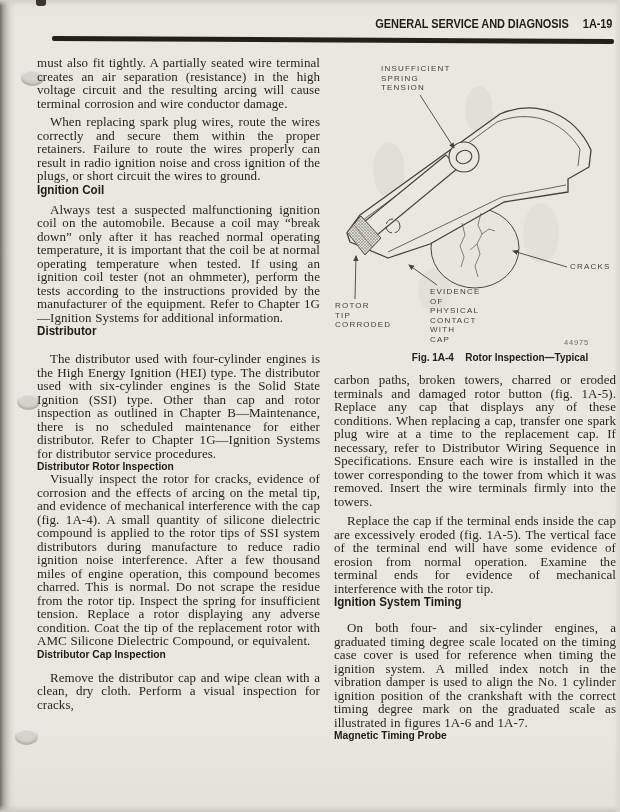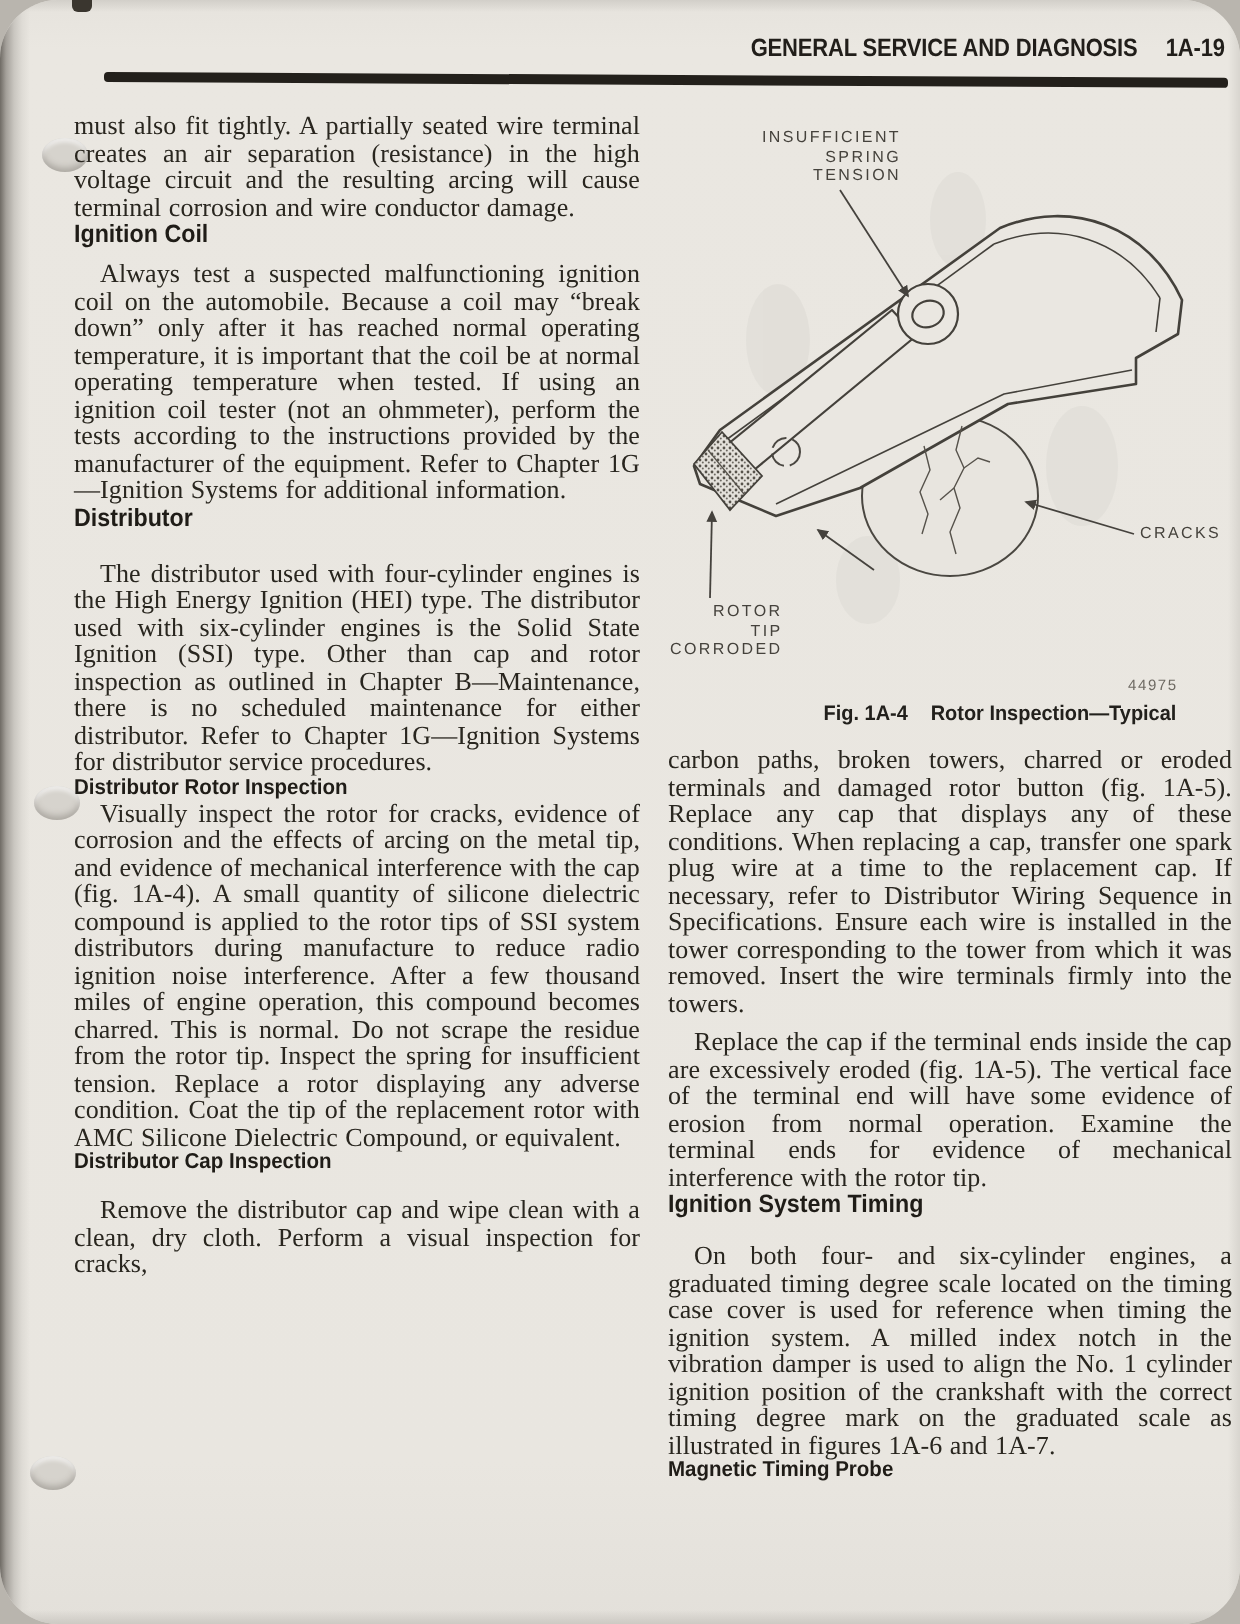--- a/index.html
+++ b/index.html
@@ -1,17 +1,17 @@
 <!DOCTYPE html>
 <html><head>
 <meta charset="utf-8">
 <style>
   html,body{margin:0;padding:0;}
   body{width:620px;height:812px;overflow:hidden;background:#b9b5ae;font-family:"Liberation Serif",serif;}
-  .scan{position:relative;width:620px;height:812px;background:linear-gradient(180deg,#e6e3dd 0,#eae7e1 3%,#e9e6e0 90%,#e3e0da 100%);overflow:hidden;border-radius:29px;}
+  .scan{position:relative;width:620px;height:812px;background:linear-gradient(180deg,#e6e3dd 0,#eae7e1 3%,#e9e6e0 90%,#e3e0da 100%);overflow:hidden;}
   
   .edge-left{position:absolute;left:0;top:0;bottom:0;width:15px;background:linear-gradient(90deg,#6f6b65 0,#a39f99 3px,#c9c6c0 7px,#dedbd5 11px,rgba(233,230,225,0) 15px);}
   .edge-top{position:absolute;left:0;right:0;top:0;height:6px;background:linear-gradient(180deg,#d2cfc9,rgba(233,230,225,0));}
   .edge-bottom{position:absolute;left:0;right:0;bottom:0;height:7px;background:linear-gradient(0deg,#ccc9c3,rgba(233,230,225,0));}
   .edge-right{position:absolute;right:0;top:0;bottom:0;width:6px;background:linear-gradient(270deg,#d8d5cf,rgba(233,230,225,0));}
   .corner-tick{position:absolute;left:36px;top:0;width:10px;height:6px;background:#3a362f;border-radius:0 0 3px 3px;}
   .hole{position:absolute;width:23px;height:17px;border-radius:50%;background:#d6d3cd;box-shadow:inset 0 -2px 3px rgba(110,105,98,.40),inset 0 2px 2px rgba(255,255,255,.65);}
   .hole.h1{left:21px;top:69px;}
   .hole.h2{left:17px;top:393px;}
   .hole.h3{left:15px;top:728px;}
@@ -26,21 +26,21 @@
   .p{margin:0;font-size:13px;line-height:13.5px;text-align:justify;text-indent:13px;letter-spacing:.05px;word-spacing:.4px;}
   .noindent{text-indent:0;}
   h2.sec{margin:0;font:700 12.5px/14px "Liberation Sans",sans-serif;color:#1f1c17;transform:scaleX(.93);transform-origin:left center;white-space:nowrap;}
   h3.sub{margin:0;font:700 10.8px/12px "Liberation Sans",sans-serif;color:#1f1c17;transform:scaleX(.95);transform-origin:left center;white-space:nowrap;}
   .mt5{margin-top:5px}.mt6{margin-top:6px}.mt11{margin-top:11px}.mt12{margin-top:12px}
   .mt13{margin-top:6px}.mt14{margin-top:14px}.mt15{}
   .mt23{margin-top:23px}.mt24{margin-top:24px}
   
   figure.fig{position:relative;margin:0;width:282px;height:312px;}
   .fig svg{position:absolute;left:0;top:0;}
-  .fig-label{position:absolute;font:400 8px/9.5px "Liberation Sans",sans-serif;letter-spacing:1.2px;color:#45423c;white-space:pre-line;text-align:right;}
+  .fig-label{position:absolute;font:400 8px/9.5px "Liberation Sans",sans-serif;letter-spacing:1.2px;color:#45423c;white-space:pre-line;}
   .fig-code{position:absolute;left:230px;top:283px;font:400 7.5px "Liberation Sans",sans-serif;letter-spacing:.8px;color:#6e6a63;}
   figcaption{position:absolute;left:50px;top:296px;width:232px;text-align:center;font:700 10.5px "Liberation Sans",sans-serif;color:#22201c;transform:scaleX(.95);white-space:nowrap;}
   figcaption .cap-title{margin-left:12px;}
 </style>
 </head>
 <body>
 
 <div class="scan">
 
   <div class="edge-left"></div>
@@ -52,20 +52,21 @@
   <div class="hole h2"></div>
   <div class="hole h3"></div>
 
   <div class="hdr-text">
     <span>GENERAL SERVICE AND DIAGNOSIS</span><span class="pgnum">1A-19</span>
   </div>
   <div class="hdr-rule"></div>
 
   <div class="col col-left">
     <p class="p noindent">must also fit tightly. A partially seated wire terminal creates an air separation (resistance) in the high voltage circuit and the resulting arcing will cause terminal corrosion and wire conductor damage.</p>
+    <p class="p mt5">When replacing spark plug wires, route the wires correctly and secure them within the proper retainers. Failure to route the wires properly can result in radio ignition noise and cross ignition of the plugs, or short circuit the wires to ground.</p>
     <h2 class="sec mt12">Ignition Coil</h2>
     <p class="p mt13">Always test a suspected malfunctioning ignition coil on the automobile. Because a coil may “break down” only after it has reached normal operating temperature, it is important that the coil be at normal operating temperature when tested. If using an ignition coil tester (not an ohmmeter), perform the tests according to the instructions provided by the manufacturer of the equipment. Refer to Chapter 1G—Ignition Systems for additional information.</p>
     <h2 class="sec mt14">Distributor</h2>
     <p class="p mt14">The distributor used with four-cylinder engines is the High Energy Ignition (HEI) type. The distributor used with six-cylinder engines is the Solid State Ignition (SSI) type. Other than cap and rotor inspection as outlined in Chapter B—Maintenance, there is no scheduled maintenance for either distributor. Refer to Chapter 1G—Ignition Systems for distributor service procedures.</p>
     <h3 class="sub mt23">Distributor Rotor Inspection</h3>
     <p class="p mt15">Visually inspect the rotor for cracks, evidence of corrosion and the effects of arcing on the metal tip, and evidence of mechanical interference with the cap (fig. 1A-4). A small quantity of silicone dielectric compound is applied to the rotor tips of SSI system distributors during manufacture to reduce radio ignition noise interference. After a few thousand miles of engine operation, this compound becomes charred. This is normal. Do not scrape the residue from the rotor tip. Inspect the spring for insufficient tension. Replace a rotor displaying any adverse condition. Coat the tip of the replacement rotor with AMC Silicone Dielectric Compound, or equivalent.</p>
     <h3 class="sub mt24">Distributor Cap Inspection</h3>
     <p class="p mt11">Remove the distributor cap and wipe clean with a clean, dry cloth. Perform a visual inspection for cracks,</p>
   </div>
 
@@ -126,20 +127,26 @@
           <path d="M233,212 L179,196" marker-end="url(#arw)"></path>
           <path d="M103,230 L75,210" marker-end="url(#arw)"></path>
           <path d="M21,244 L22,201" marker-end="url(#arw)"></path>
         </g>
       </svg>
 
       <div class="fig-label" style="left:47px;top:9px">INSUFFICIENT
 SPRING
 TENSION</div>
       <div class="fig-label" style="left:236px;top:207px">CRACKS</div>
+      <div class="fig-label" style="left:96px;top:232px">EVIDENCE
+OF
+PHYSICAL
+CONTACT
+WITH
+CAP</div>
       <div class="fig-label" style="left:1px;top:246px">ROTOR
 TIP
 CORRODED</div>
       <div class="fig-code">44975</div>
       <figcaption>
         <span>Fig. 1A-4</span><span class="cap-title">Rotor Inspection—Typical</span>
       </figcaption>
     </figure>
 
     <p class="p noindent mt6">carbon paths, broken towers, charred or eroded terminals and damaged rotor button (fig. 1A-5). Replace any cap that displays any of these conditions. When replacing a cap, transfer one spark plug wire at a time to the replacement cap. If necessary, refer to Distributor Wiring Sequence in Specifications. Ensure each wire is installed in the tower corresponding to the tower from which it was removed. Insert the wire terminals firmly into the towers.</p>

